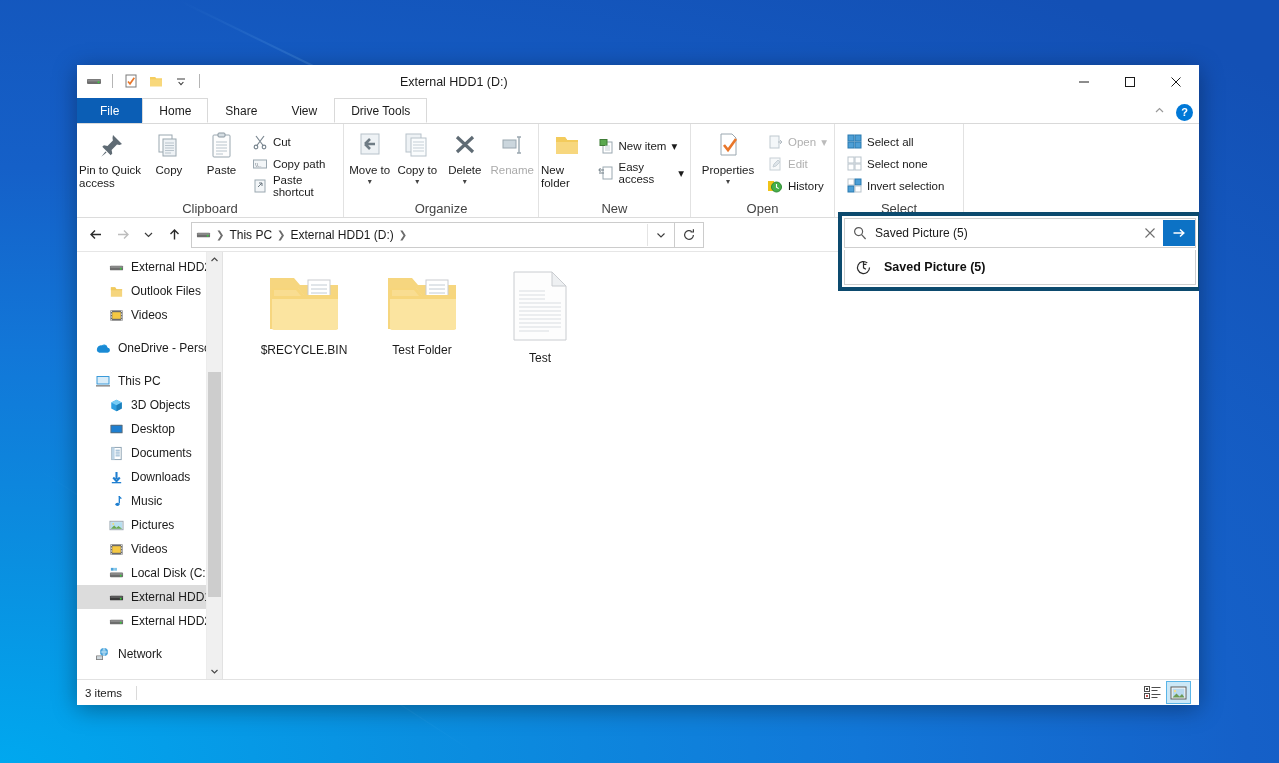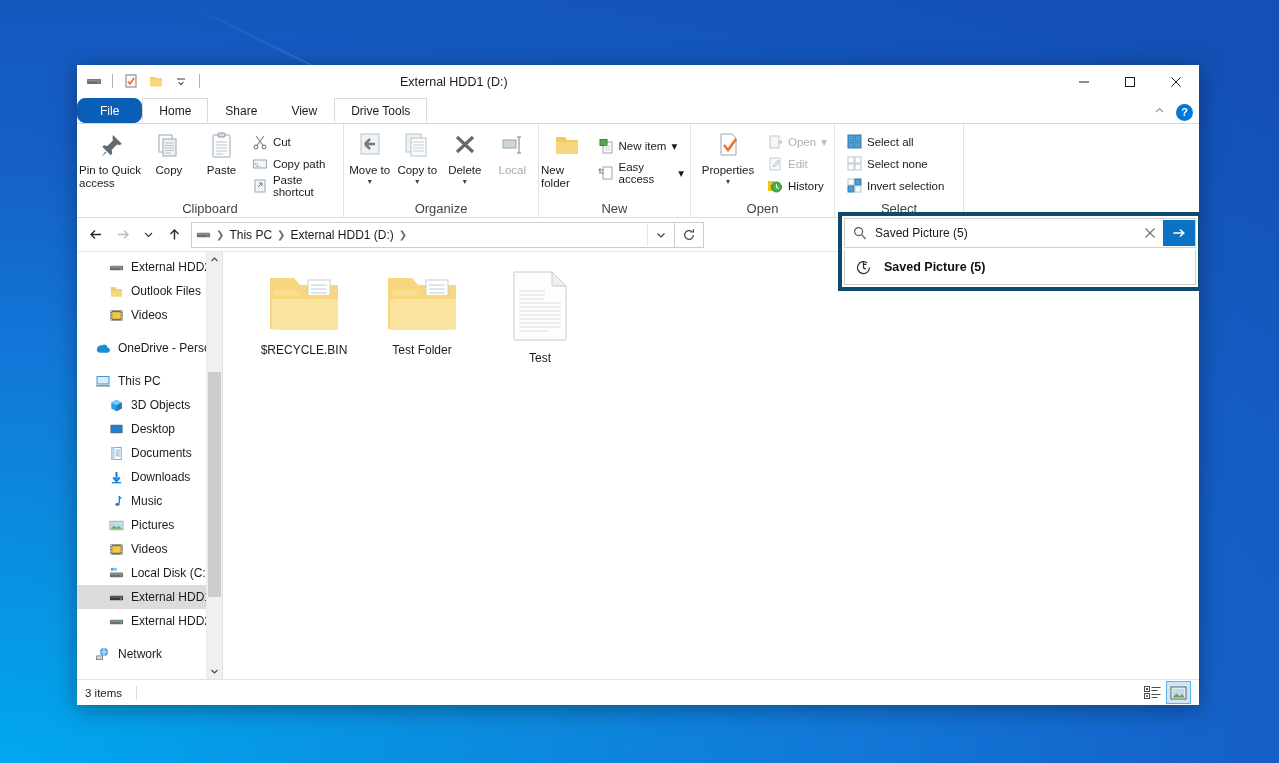--- a/index.html
+++ b/index.html
@@ -82,21 +82,21 @@
   }
   .tab {
     height: 25px; padding: 0 16px;
     display: flex; align-items: center;
     font-size: 12px; color: #1b1b1b;
     border: 1px solid transparent;
     box-sizing: border-box;
   }
   .tab.file {
     background: #0b5eb5; color: #fff;
-    padding: 0 22px; border-color: #0b5eb5; border-radius: 8px;
+    padding: 0 22px; border-color: #0b5eb5;
   }
   .tab.active {
     background: #fff;
     border-color: #d9d9d9; border-bottom-color: #fff;
     position: relative; z-index: 3;
   }
   .tab.ctx { border-color:#d9d9d9; border-bottom-color:#fff; background:#fff; }
   .ribbon-right {
     position: absolute; right: 6px; bottom: 2px;
     display: flex; align-items: center; gap: 10px;
@@ -423,21 +423,21 @@
           <span class="lbl">Delete</span>
           <span class="caret">▾</span>
         </div>
         <div class="bigbtn">
           <span class="ico">
             <svg width="30" height="30" viewBox="0 0 30 30">
                 <rect x="6" y="9" width="13" height="8" fill="#cbd6dd" stroke="#9aa7b0"></rect>
                 <path d="M22 6v16M20 6h4M20 22h4" stroke="#9aa7b0" stroke-width="1.4" fill="none"></path>
               </svg>
           </span>
-          <span class="lbl dim">Local</span>
+          <span class="lbl dim">Rename</span>
         </div>
       </div>
       <div class="grp-label">Organize</div>
     </div>
 
     <div class="grp" style="width:147px">
       <div class="grp-body">
         <div class="bigbtn">
           <span class="ico">
             <svg width="30" height="30" viewBox="0 0 30 30">

